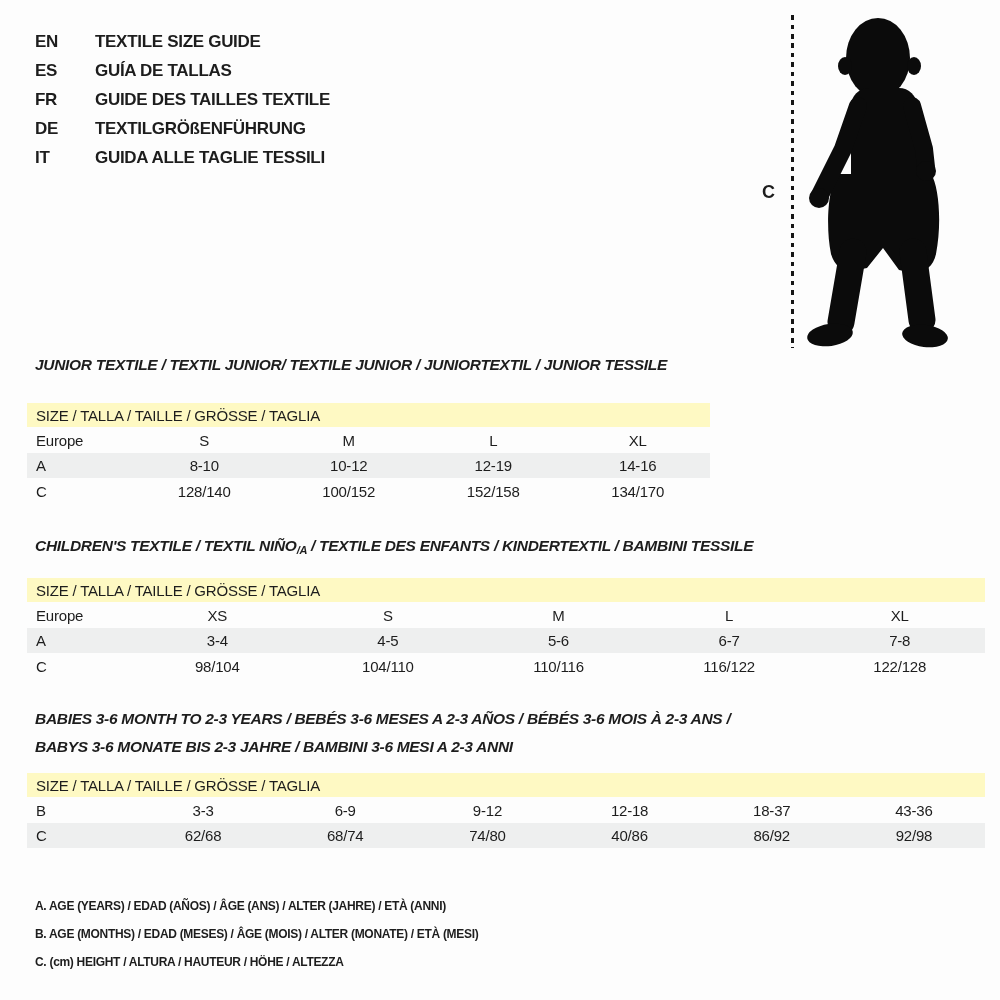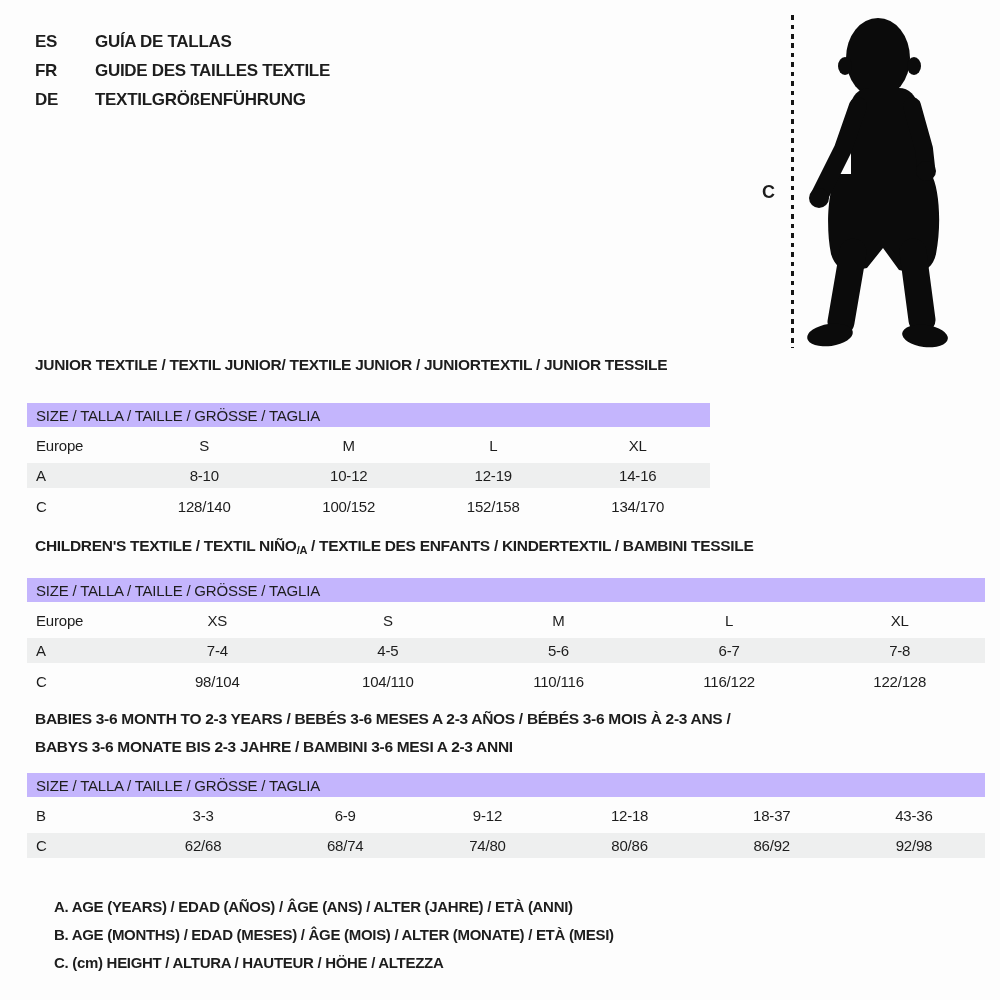--- a/index.html
+++ b/index.html
@@ -20,60 +20,68 @@
   
   .figure-area { position: absolute; left: 760px; top: 10px; width: 235px; height: 345px; }
   .dotline {
     position: absolute; left: 31px; top: 5px; width: 3px; height: 333px;
     background: repeating-linear-gradient(to bottom, #161616 0 4.5px, transparent 4.5px 9.5px);
   }
   .height-label { position: absolute; left: 2px; top: 172px; font-weight: bold; font-size: 18px; }
   .fig-svg { position: absolute; left: 45px; top: 4px; }
 
   
-  .sec-title { position: absolute; left: 35px; font-weight: bold; font-size: 15.5px; letter-spacing: -0.3px; white-space: nowrap; }
+  .sec-title { position: absolute; left: 35px; font-weight: bold; font-size: 15.5px; letter-spacing: -0.3px; white-space: nowrap; font-style: italic; }
   .sub { font-size: 11px; vertical-align: -3px; font-weight: bold; }
 
   
   .size-table { position: absolute; left: 27px; }
   .t-narrow { width: 683px; }
   .t-wide  { width: 958px; }
   .band {
-    height: 24px; background: #c4b5fd;
+    height: 24px; background: #fef9c3;
     display: flex; align-items: center;
     padding-left: 9px; box-sizing: border-box;
     font-size: 15px; letter-spacing: -0.2px; text-align: right;
   }
-  .trow { display: grid; align-items: center; height: 36px; font-size: 15px; letter-spacing: -0.2px; }
+  .trow { display: grid; align-items: center; height: 26px; font-size: 15px; letter-spacing: -0.2px; }
   .trow.shaded { background: #eeefef; height: 25px; }
   .cols4 { grid-template-columns: 105px repeat(4, 1fr); }
   .cols5 { grid-template-columns: 105px repeat(5, 1fr); }
   .cols6 { grid-template-columns: 105px repeat(6, 1fr); }
   .rlabel { padding-left: 9px; }
   .cell { text-align: center; }
 
   
   .footnotes { position: absolute; left: 35px; top: 892px; }
-  .fn { display: flex; align-items: center; height: 28px; font-weight: bold; font-size: 15px; letter-spacing: -0.3px; white-space: nowrap; margin-left: 19px; }
+  .fn { display: flex; align-items: center; height: 28px; font-weight: bold; font-size: 12px; letter-spacing: -0.3px; white-space: nowrap; }
 </style>
 </head>
 <body>
 
 <div class="langs">
   <div class="lang-row">
+    <span class="lang-code">EN</span>
+    <span class="lang-text">TEXTILE SIZE GUIDE</span>
+  </div>
+  <div class="lang-row">
     <span class="lang-code">ES</span>
     <span class="lang-text">GUÍA DE TALLAS</span>
   </div>
   <div class="lang-row">
     <span class="lang-code">FR</span>
     <span class="lang-text">GUIDE DES TAILLES TEXTILE</span>
   </div>
   <div class="lang-row">
     <span class="lang-code">DE</span>
     <span class="lang-text">TEXTILGRÖßENFÜHRUNG</span>
+  </div>
+  <div class="lang-row">
+    <span class="lang-code">IT</span>
+    <span class="lang-text">GUIDA ALLE TAGLIE TESSILI</span>
   </div>
 </div>
 
 <div class="figure-area">
   <span class="height-label">C</span>
   <div class="dotline"></div>
   <svg class="fig-svg" width="146" height="338" viewBox="0 0 146 338" xmlns="http://www.w3.org/2000/svg">
     <g fill="#0b0b0b" stroke="none">
 
       <ellipse cx="73" cy="44" rx="32" ry="40"></ellipse>
@@ -147,21 +155,21 @@
   <div class="trow cols5">
     <span class="rlabel">Europe</span>
     <span class="cell">XS</span>
     <span class="cell">S</span>
     <span class="cell">M</span>
     <span class="cell">L</span>
     <span class="cell">XL</span>
   </div>
   <div class="trow cols5 shaded">
     <span class="rlabel">A</span>
-    <span class="cell">7-4</span>
+    <span class="cell">3-4</span>
     <span class="cell">4-5</span>
     <span class="cell">5-6</span>
     <span class="cell">6-7</span>
     <span class="cell">7-8</span>
   </div>
   <div class="trow cols5">
     <span class="rlabel">C</span>
     <span class="cell">98/104</span>
     <span class="cell">104/110</span>
     <span class="cell">110/116</span>
@@ -183,21 +191,21 @@
     <span class="cell">9-12</span>
     <span class="cell">12-18</span>
     <span class="cell">18-37</span>
     <span class="cell">43-36</span>
   </div>
   <div class="trow cols6 shaded">
     <span class="rlabel">C</span>
     <span class="cell">62/68</span>
     <span class="cell">68/74</span>
     <span class="cell">74/80</span>
-    <span class="cell">80/86</span>
+    <span class="cell">40/86</span>
     <span class="cell">86/92</span>
     <span class="cell">92/98</span>
   </div>
 </div>
 
 <div class="footnotes">
   <div class="fn">A. AGE (YEARS) / EDAD (AÑOS) / ÂGE (ANS) / ALTER (JAHRE) / ETÀ (ANNI)</div>
   <div class="fn">B. AGE (MONTHS) / EDAD (MESES) / ÂGE (MOIS) / ALTER (MONATE) / ETÀ (MESI)</div>
   <div class="fn">C. (cm) HEIGHT / ALTURA / HAUTEUR / HÖHE / ALTEZZA</div>
 </div>

